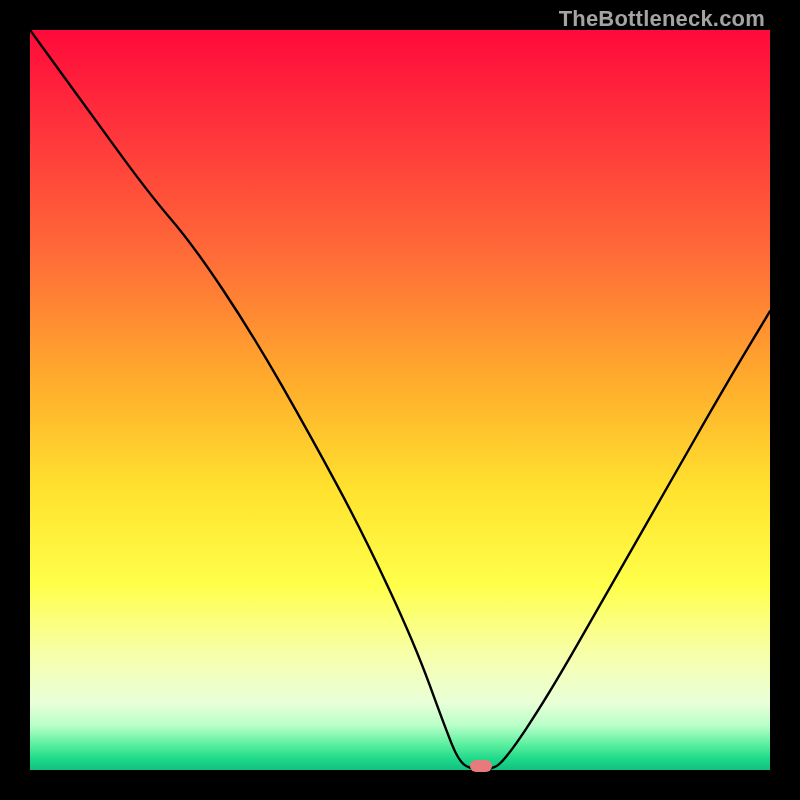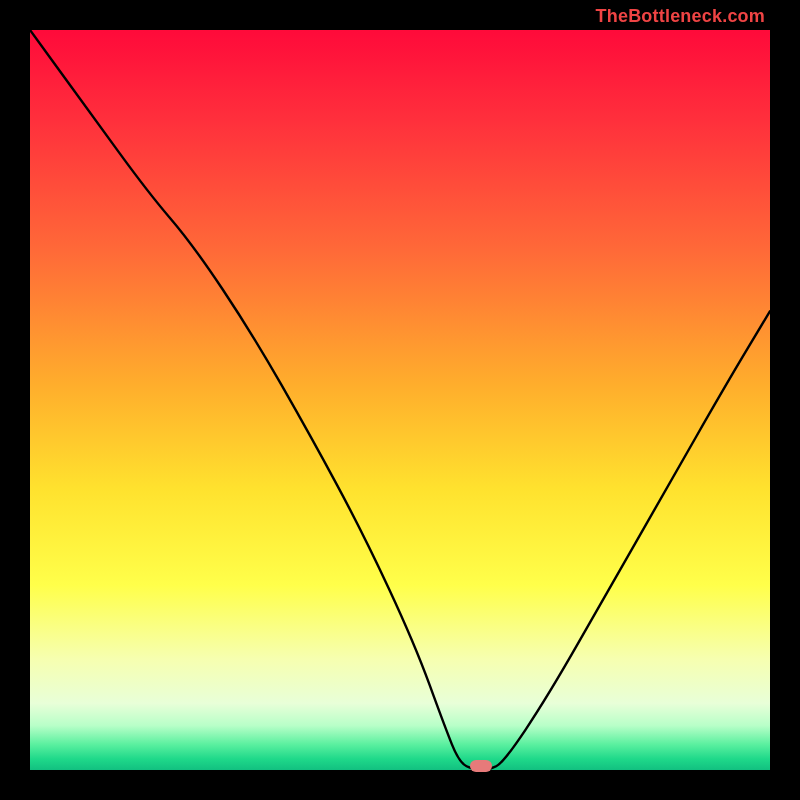--- a/index.html
+++ b/index.html
@@ -21,23 +21,23 @@
     left: 30px;
     top: 30px;
     width: 740px;
     height: 740px;
   }
   .watermark {
     position: absolute;
     top: 6px;
     right: 35px;
     font-family: Arial, Helvetica, sans-serif;
-    font-size: 18px;
+    font-size: 22px;
     font-weight: 600;
-    color: #ef4444;
+    color: #a3a3a3;
     letter-spacing: 0.2px;
   }
   .marker {
     position: absolute;
     width: 22px;
     height: 12px;
     border-radius: 6px;
     background: #e77a7a;
     transform: translate(-50%, -50%);
     z-index: 5;

